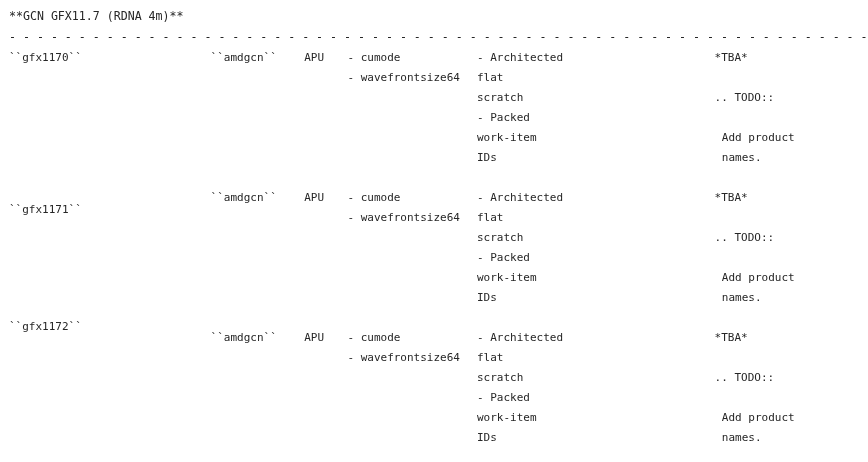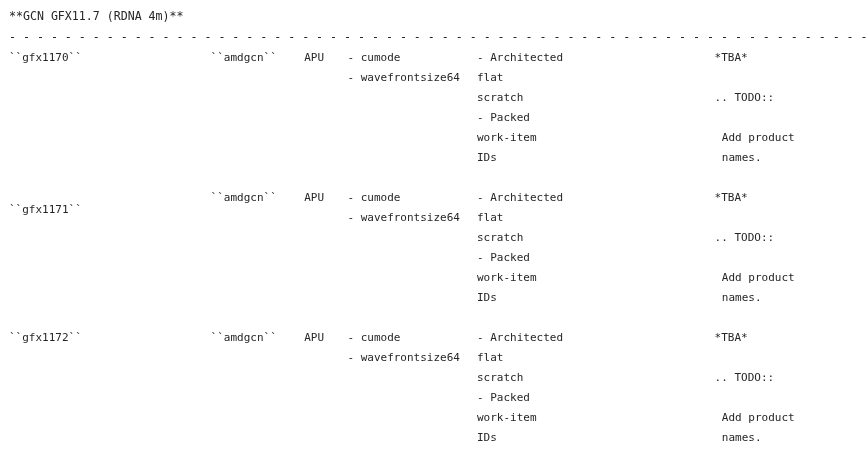--- a/index.html
+++ b/index.html
@@ -92,21 +92,21 @@
       <div class="cell" style="left: 477px; top: 208px;">flat</div>
       <div class="cell" style="left: 477px; top: 228px;">scratch</div>
       <div class="cell" style="left: 477px; top: 248px;">- Packed</div>
       <div class="cell" style="left: 477px; top: 268px;">work-item</div>
       <div class="cell" style="left: 477px; top: 288px;">IDs</div>
       <div class="cell" style="left: 714.6px; top: 188px;">*TBA*</div>
       <div class="cell" style="left: 714.6px; top: 228px;">.. TODO::</div>
       <div class="cell" style="left: 721.8px; top: 268px;">Add product</div>
       <div class="cell" style="left: 721.8px; top: 288px;">names.</div>
       <div></div>
-      <div class="cell" style="left: 9px; top: 328px;">``gfx1172``</div>
+      <div class="cell" style="left: 9px; top: 317px;">``gfx1172``</div>
       <div class="cell" style="left: 210.6px; top: 328px;">``amdgcn``</div>
       <div class="cell" style="left: 304.2px; top: 328px;">APU</div>
       <div class="cell" style="left: 347.4px; top: 328px;">- cumode</div>
       <div class="cell" style="left: 347.4px; top: 348px;">- wavefrontsize64</div>
       <div class="cell" style="left: 477px; top: 328px;">- Architected</div>
       <div class="cell" style="left: 477px; top: 348px;">flat</div>
       <div class="cell" style="left: 477px; top: 368px;">scratch</div>
       <div class="cell" style="left: 477px; top: 388px;">- Packed</div>
       <div class="cell" style="left: 477px; top: 408px;">work-item</div>
       <div class="cell" style="left: 477px; top: 428px;">IDs</div>

